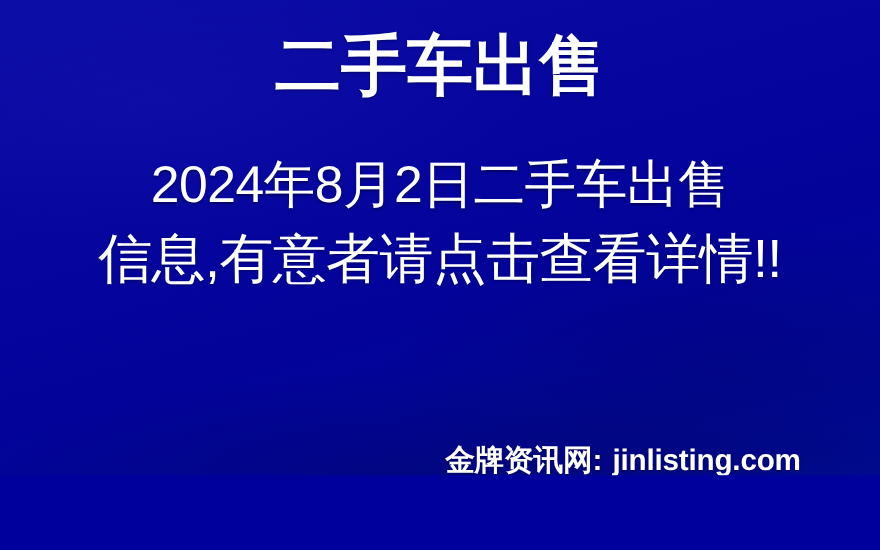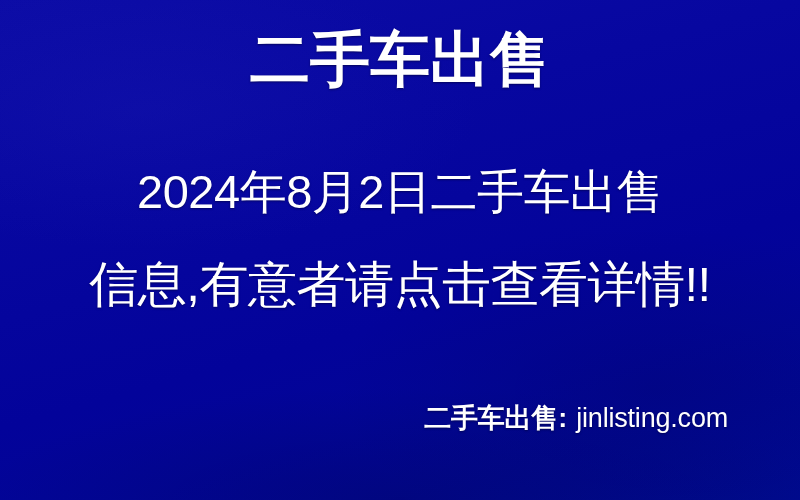--- a/index.html
+++ b/index.html
@@ -12,21 +12,21 @@
     width: 800px;
     height: 500px;
     overflow: hidden;
     font-family: "Liberation Sans", "DejaVu Sans", sans-serif;
     background: #00009c;
   }
 
   #poster {
     position: relative;
     width: 800px;
-    height: 500px;
+    height: 432px;
     box-sizing: border-box;
     
     background:
       linear-gradient(165deg,
         #0c0ca6 0%,
         #0707a0 30%,
         #03039a 60%,
         #000a8f 100%);
     overflow: hidden;
   }
@@ -68,21 +68,20 @@
   #body-block {
     top: 134px;
     z-index: 2;
   }
 
   .body-line {
     width: 100%;
     text-align: center;
     color: #ffffff;
     white-space: nowrap;
-    margin-top: 24px;
   }
 
   #body-line-1 {
     font-size: 47px;
     line-height: 68px;
     font-weight: 400;
     letter-spacing: -0.5px;
     text-shadow: 0 1px 2px rgba(0,0,40,0.5);
   }
 
@@ -107,34 +106,34 @@
     letter-spacing: -0.2px;
     white-space: nowrap;
     text-shadow: 0 1px 2px rgba(0,0,40,0.5);
   }
 
   #footer-credit .site-name {
     font-weight: 700;
   }
 
   #footer-credit .site-url {
-    font-weight: 400;
+    font-weight: 700;
     padding-left: 2px;
   }
 </style>
 </head>
 <body>
 
 <div id="poster">
 
   <div class="layer" id="title-line">二手车出售</div>
 
   <div class="layer" id="body-block">
     <div class="body-line" id="body-line-1">2024年8月2日二手车出售</div>
     <div class="body-line" id="body-line-2">信息,有意者请点击查看详情!!</div>
   </div>
 
   <div id="footer-credit">
-    <span class="site-name">二手车出售:</span>
+    <span class="site-name">金牌资讯网:</span>
     <span class="site-url">jinlisting.com</span>
   </div>
 
 </div>
 
 </body></html>

